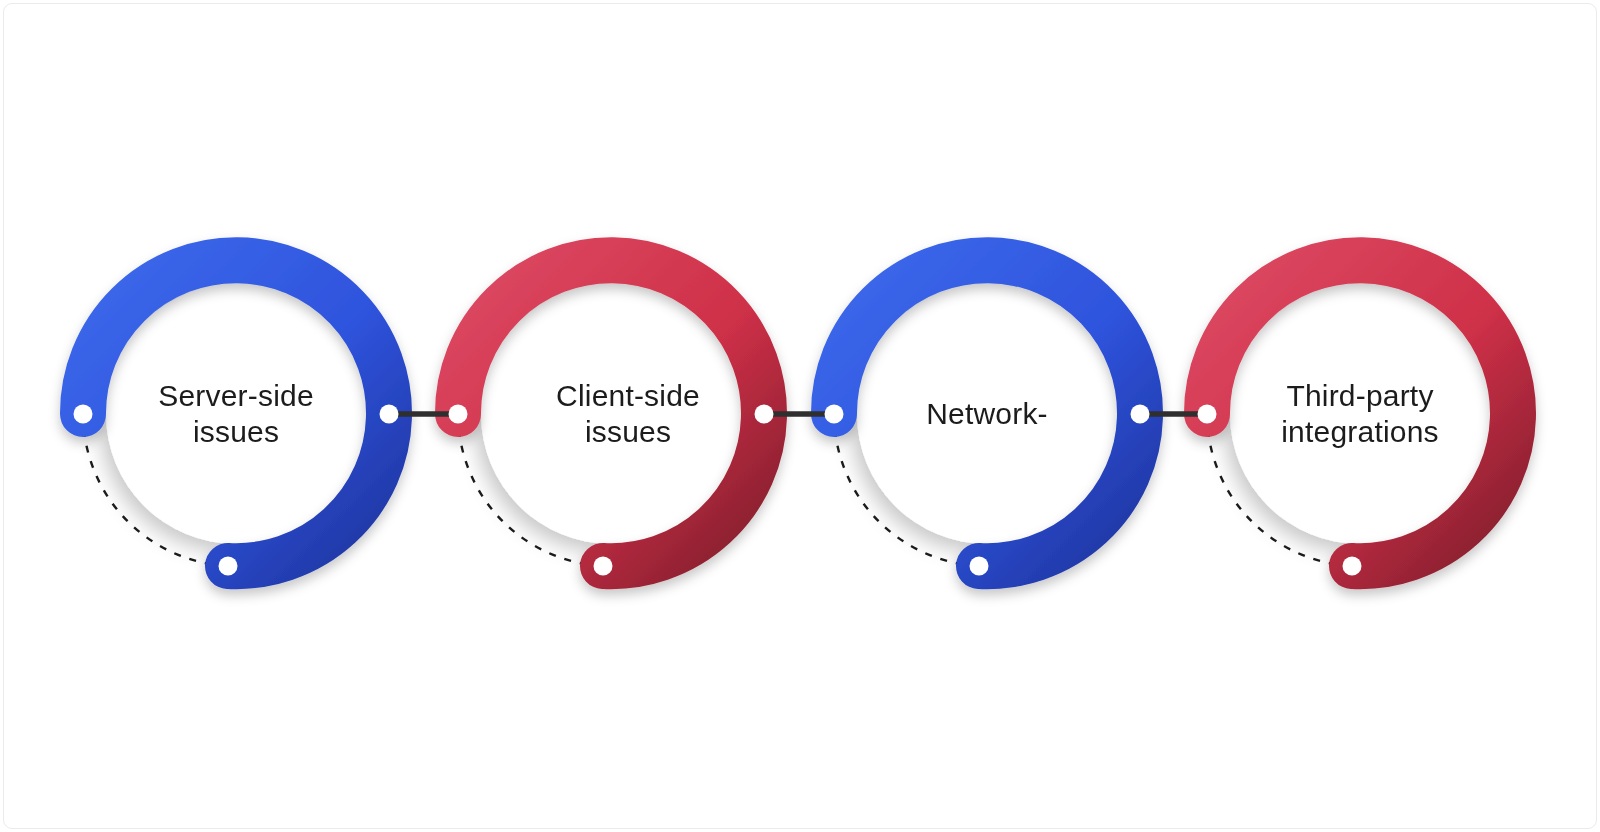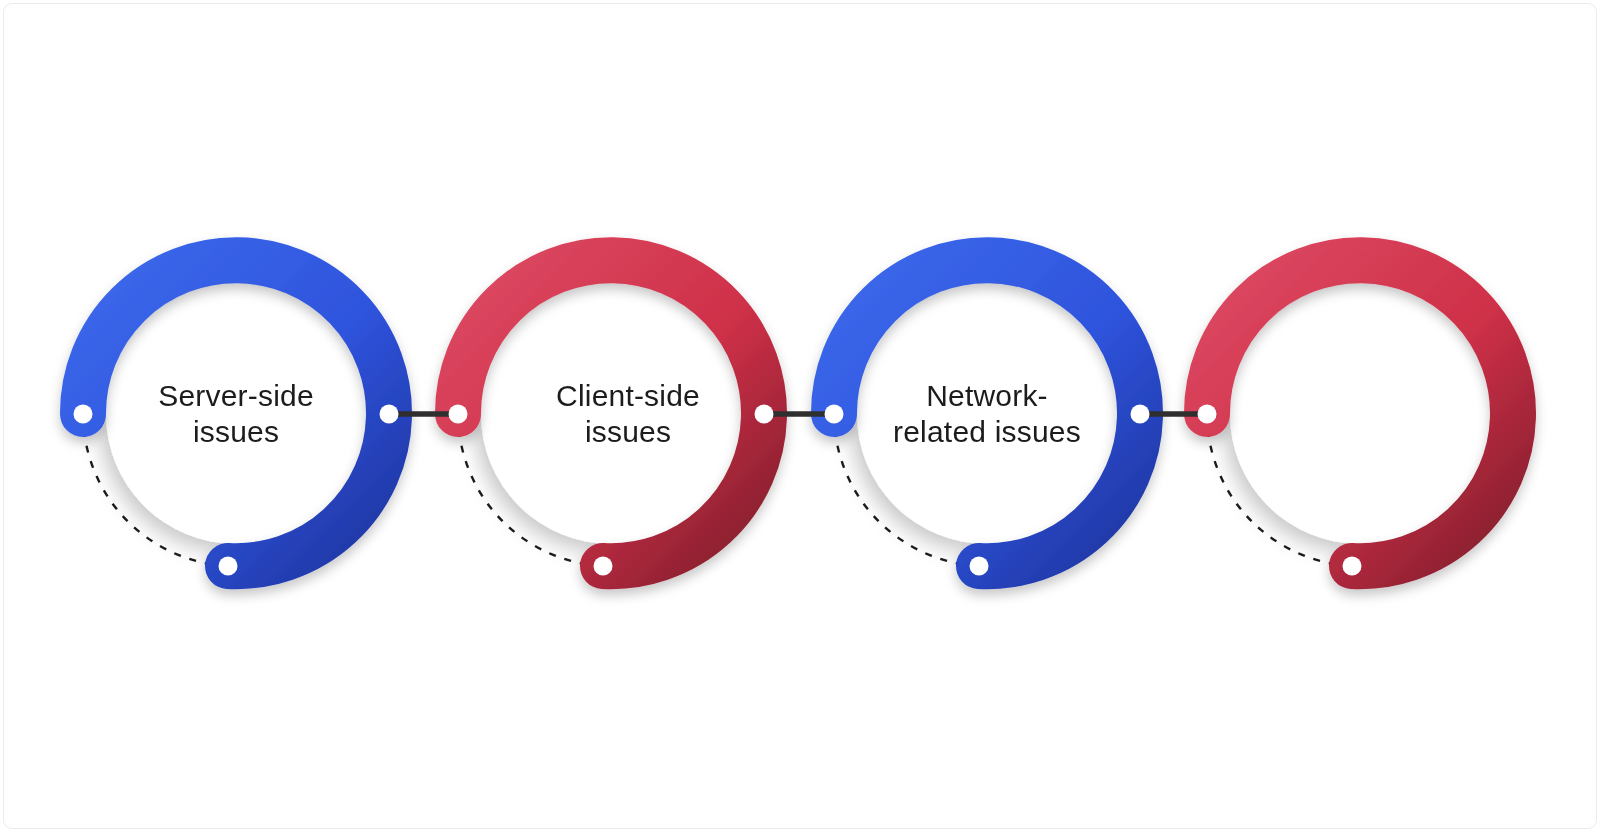--- a/index.html
+++ b/index.html
@@ -130,17 +130,20 @@
   <div class="node-label" style="left:236px">
     <div>Server-side</div>
     <div>issues</div>
   </div>
   <div class="node-label" style="left:628px">
     <div>Client-side</div>
     <div>issues</div>
   </div>
   <div class="node-label" style="left:987px">
     <div>Network-</div>
-    <div>related issues</div>
+  </div>
+  <div class="node-label" style="left:1360px">
+    <div>Third-party</div>
+    <div>integrations</div>
   </div>
 
   <div class="frame"></div>
 </div>
 
 </body></html>

